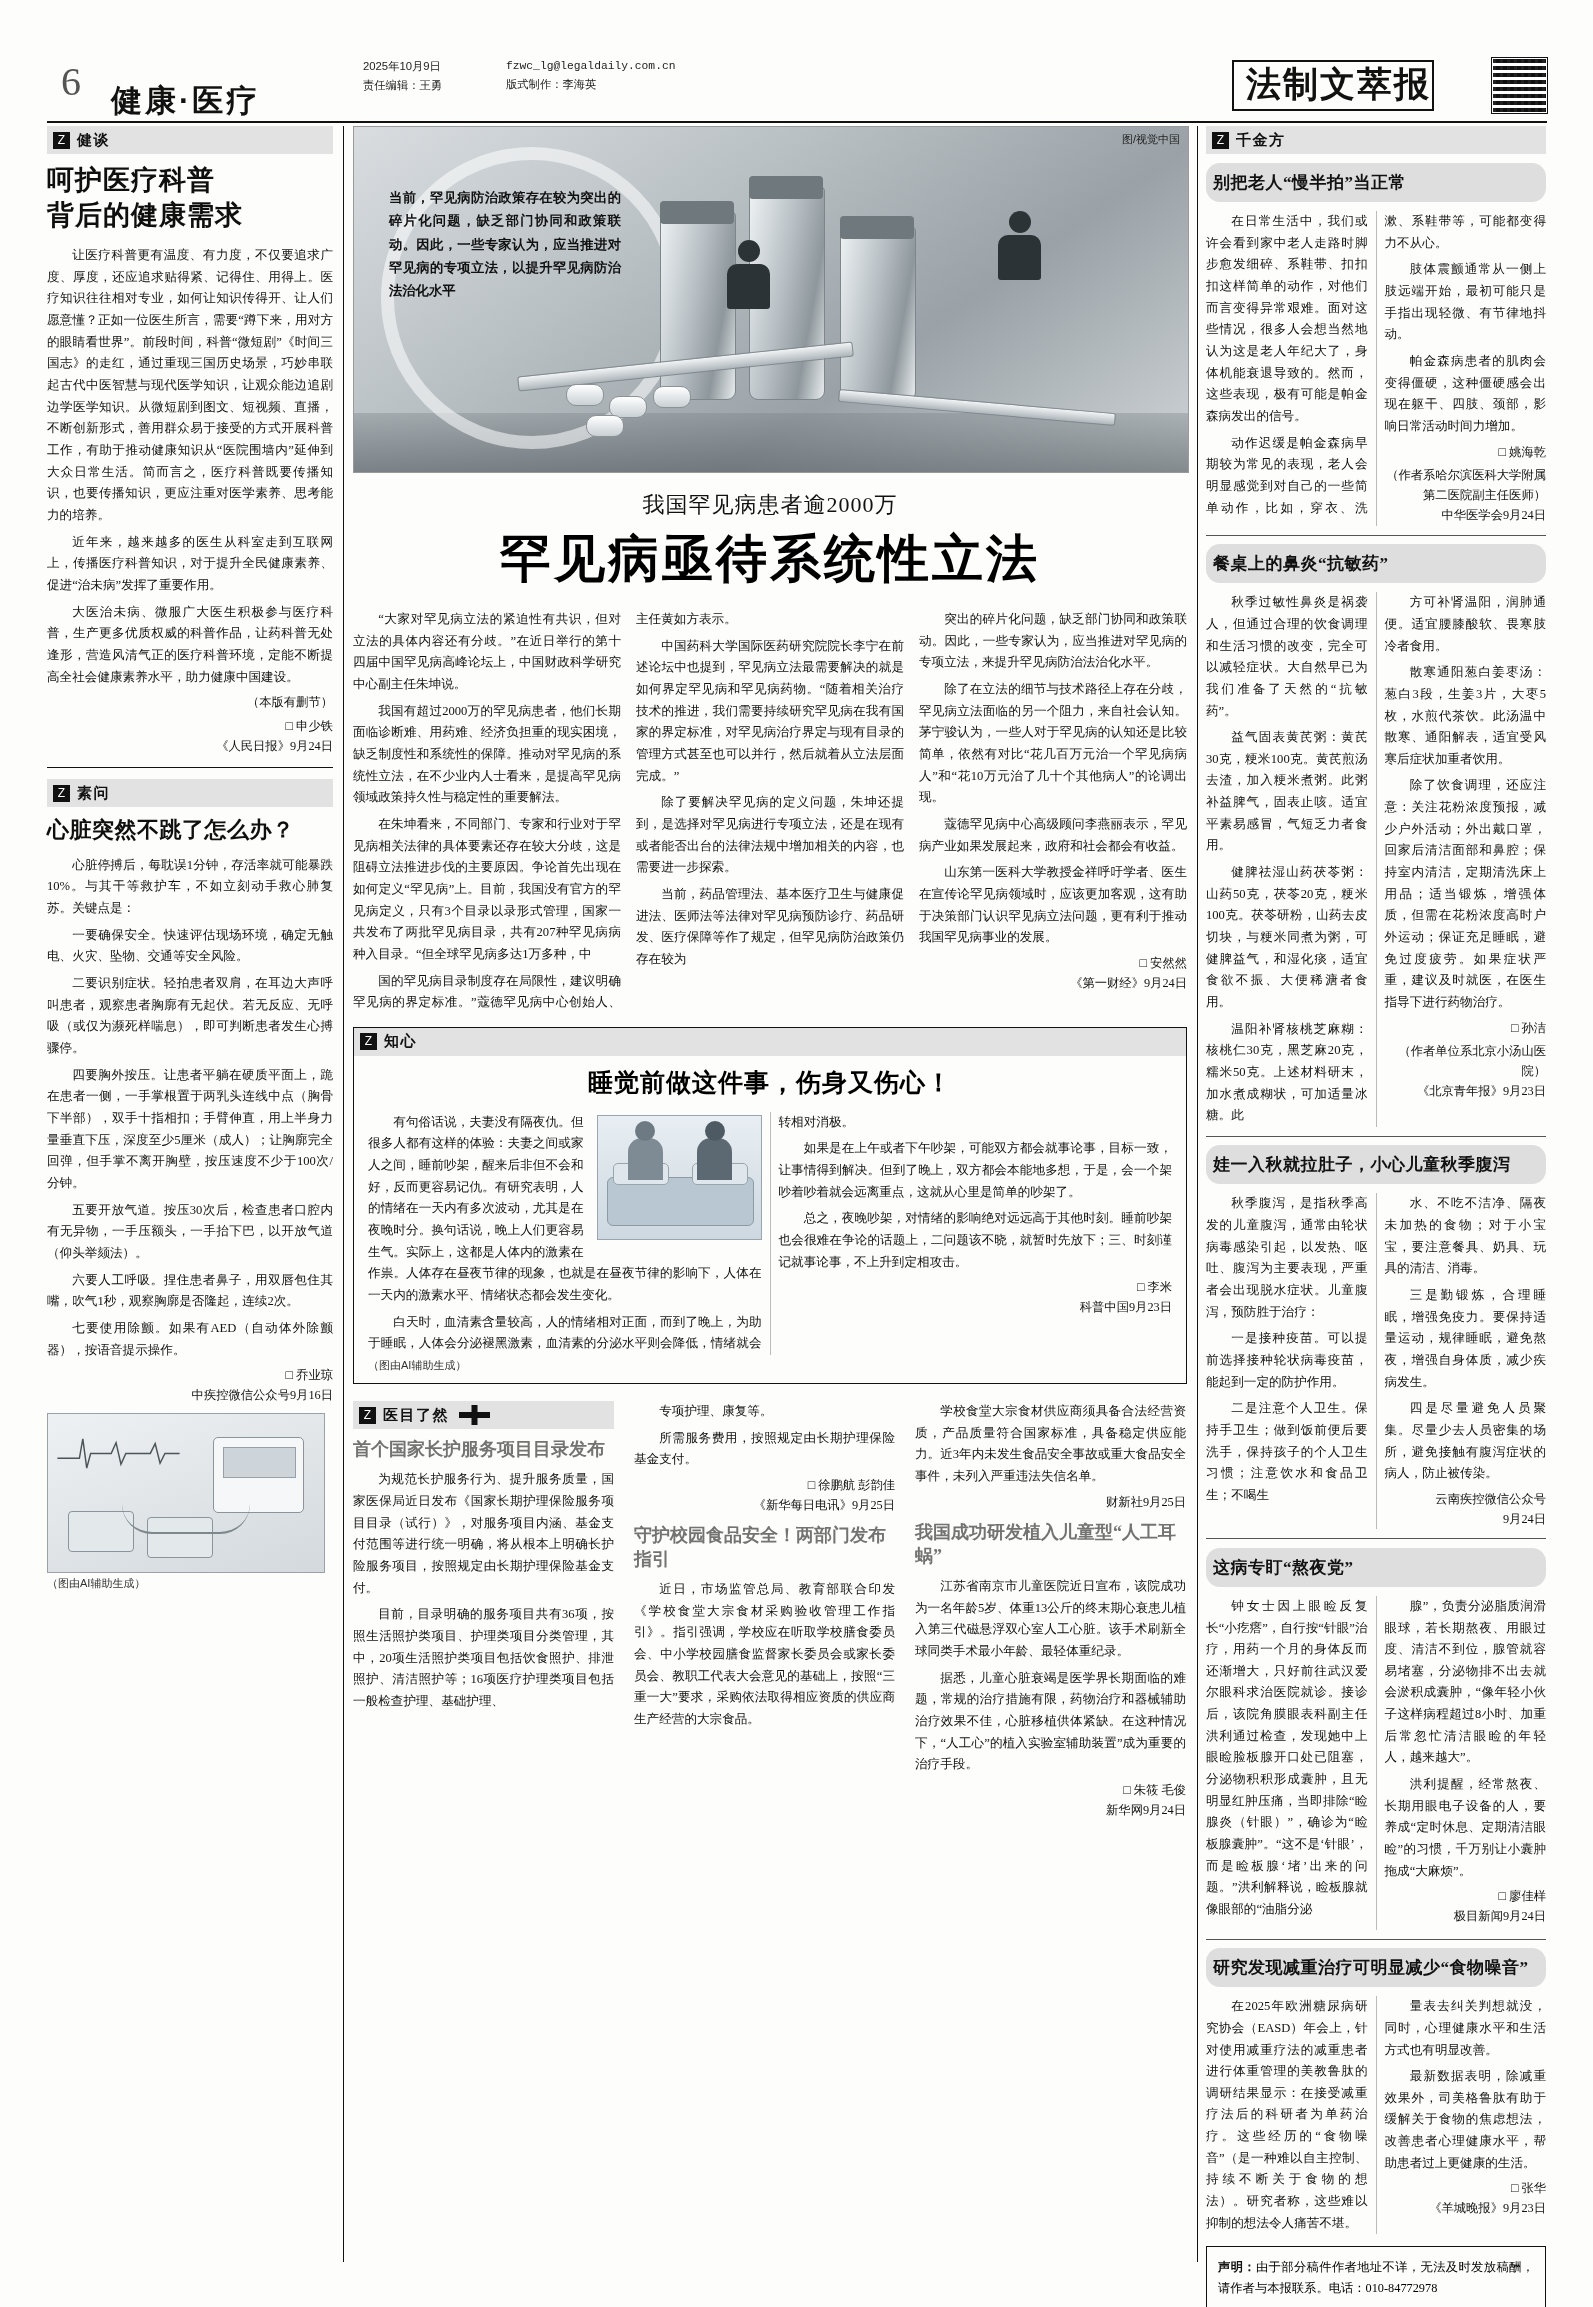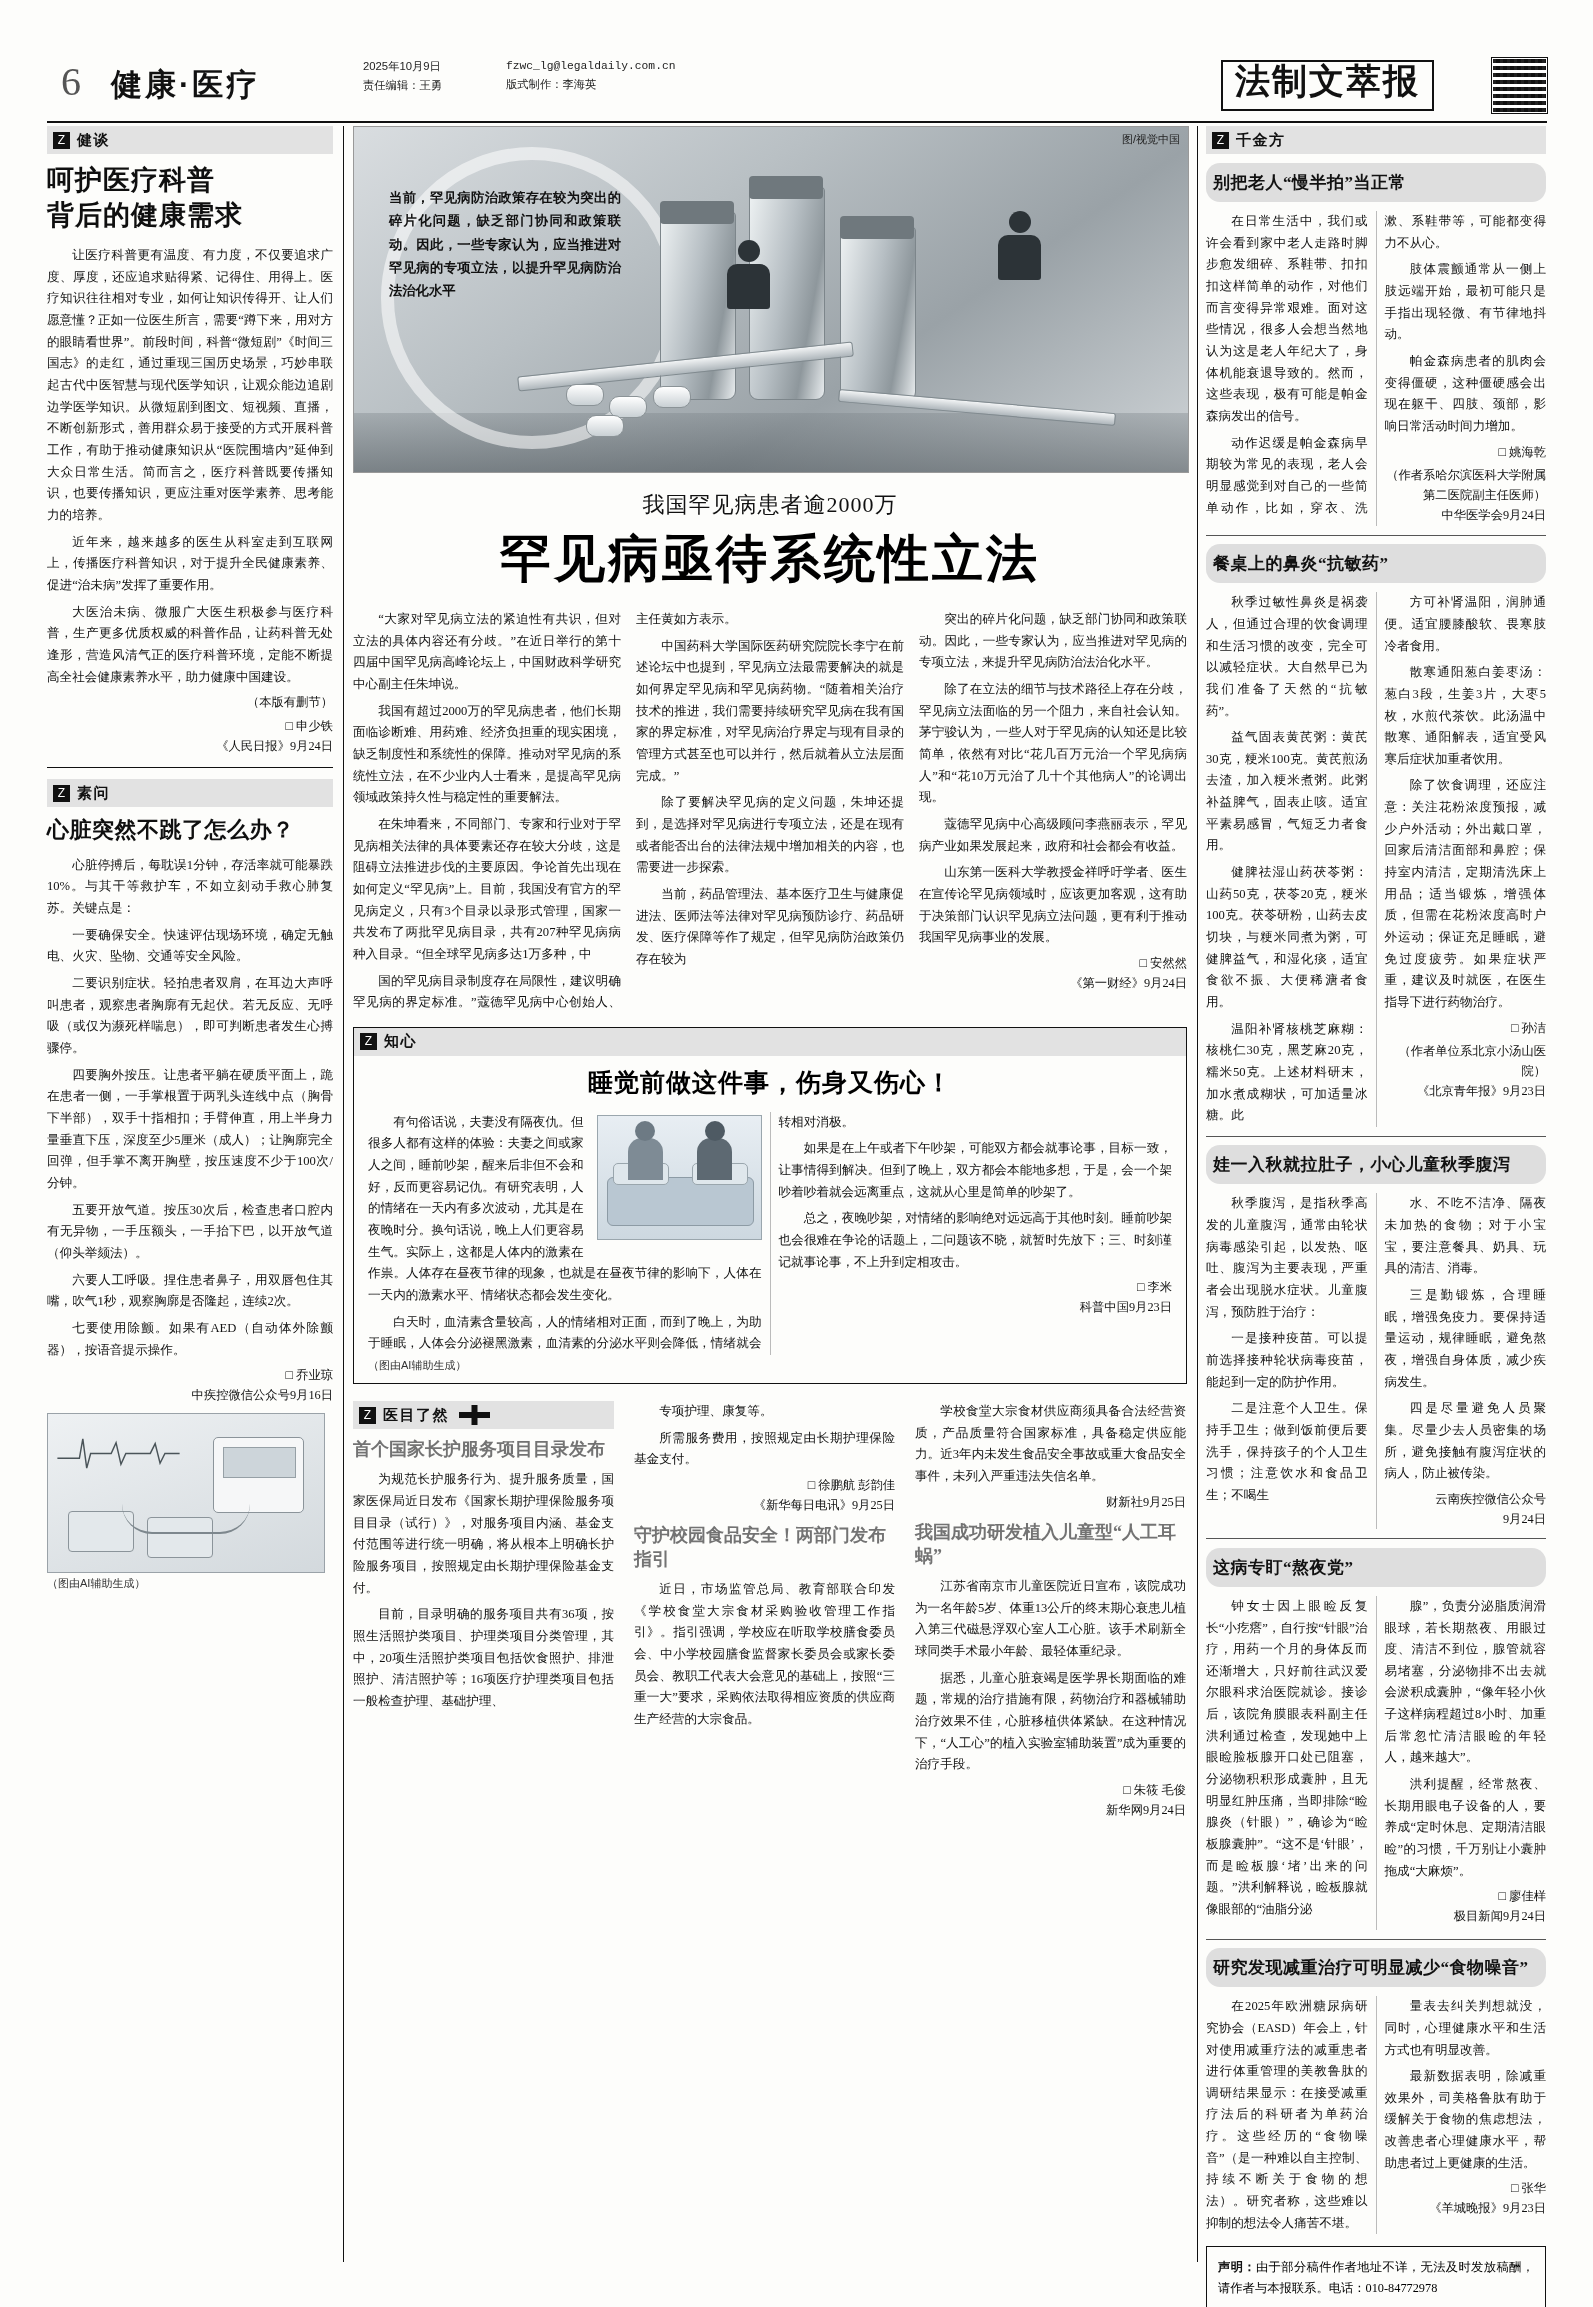--- a/index.html
+++ b/index.html
@@ -11,31 +11,31 @@
   .inner{position:absolute;left:47px;top:47px;width:1500px;height:2215px;}
 
   
   .masthead{position:relative;height:74px;border-bottom:2px solid #111;}
   .pagenum{
     position:absolute;left:0;top:11px;width:48px;height:48px;
     font-size:40px;line-height:48px;text-align:center;color:#555;
     font-family:"Liberation Serif",serif;
   }
   .sec-title{
-    position:absolute;left:64px;top:17px;font-size:31px;letter-spacing:3px;
+    position:absolute;left:64px;top:33px;font-size:31px;letter-spacing:3px;
     font-weight:bold;color:#111;font-family:"Liberation Sans",sans-serif;
   }
   .meta-col{position:absolute;left:316px;top:10px;font-size:11.3px;line-height:19px;color:#222;
     font-family:"Liberation Sans",sans-serif;}
   .meta2{position:absolute;left:459px;top:10px;font-size:11.3px;line-height:19px;color:#222;
     font-family:Liberation Mono, monospace;}
   .paper-name{
     position:absolute;right:113px;top:13px;font-size:35px;font-weight:bold;letter-spacing:2px;
-    color:#111;border:2.5px solid #111;padding:5px 12px 7px 12px;line-height:1;
-    font-family:Liberation Mono, monospace;
+    color:#111;border:2.5px solid #111;padding:5px 1px 7px 12px;line-height:1;
+    font-family:Liberation Serif, serif;
   }
   .qr{
     position:absolute;right:0;top:11px;width:53px;height:53px;
     background:
       repeating-linear-gradient(0deg,#111 0 3.5px,#fff 3.5px 7px),
       repeating-linear-gradient(90deg,#111 0 3.5px,rgba(255,255,255,0) 3.5px 7px);
     background-blend-mode:screen;border:1.5px solid #fff;outline:0.5px solid #111;
   }
 
   

